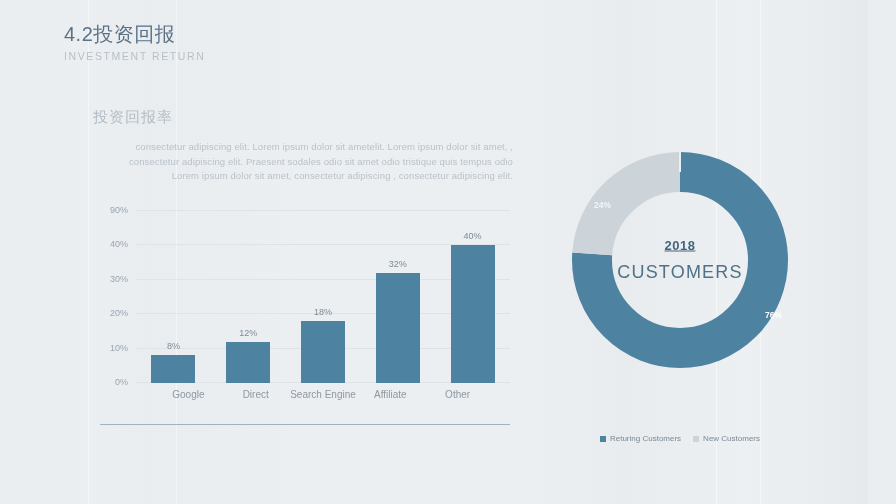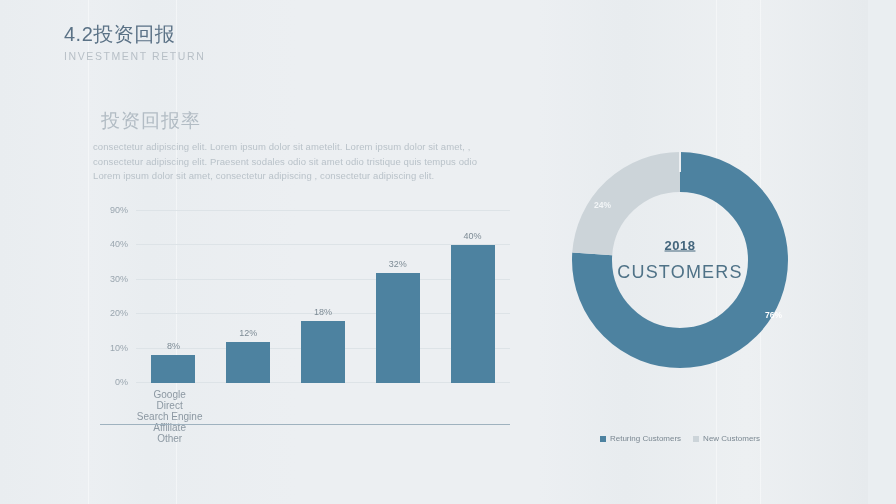--- a/index.html
+++ b/index.html
@@ -64,37 +64,36 @@
     letter-spacing: 1.6px;
     color: #b7bfc6;
     white-space: nowrap;
   }
 
   
   .section-title {
     position: absolute;
     left: 93px;
     top: 108px;
-    font-size: 19px;
+    font-size: 15px;
     color: #b2bcc4;
     letter-spacing: 1px;
     white-space: nowrap;
-    margin-left: 8px;
   }
   .body-copy {
     position: absolute;
     left: 93px;
     top: 140px;
     width: 420px;
     font-size: 9.5px;
     line-height: 14.5px;
     color: #b9c2c9;
     letter-spacing: 0.1px;
   }
-  .body-copy p { margin: 0; }
+  .body-copy p { margin: 0; text-align: right; }
 
   
   .bar-chart {
     position: absolute;
     left: 100px;
     top: 205px;
     width: 420px;
     height: 205px;
   }
   .plot {
@@ -146,22 +145,21 @@
   .bar-rect {
     width: 44px;
     background: #4d82a0;
   }
   .xlabels {
     position: absolute;
     left: 36px;
     right: 10px;
     top: 184px;
     display: flex;
-    justify-content: flex-start;
-    flex-direction: column;
+    justify-content: center;
   }
   .xlabel {
     width: 18%;
     text-align: center;
     font-size: 10px;
     color: #8c98a2;
     white-space: nowrap;
   }
 
   .rule {

